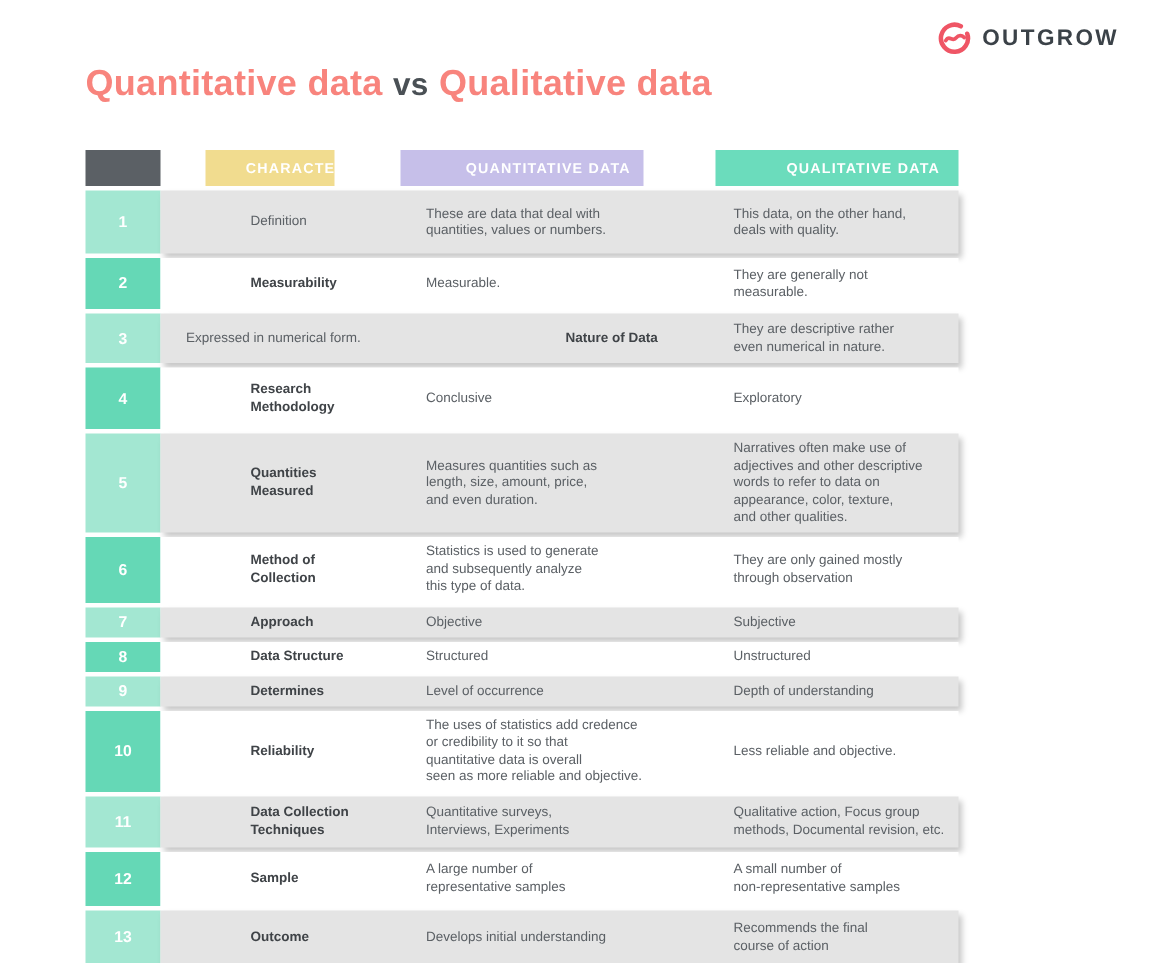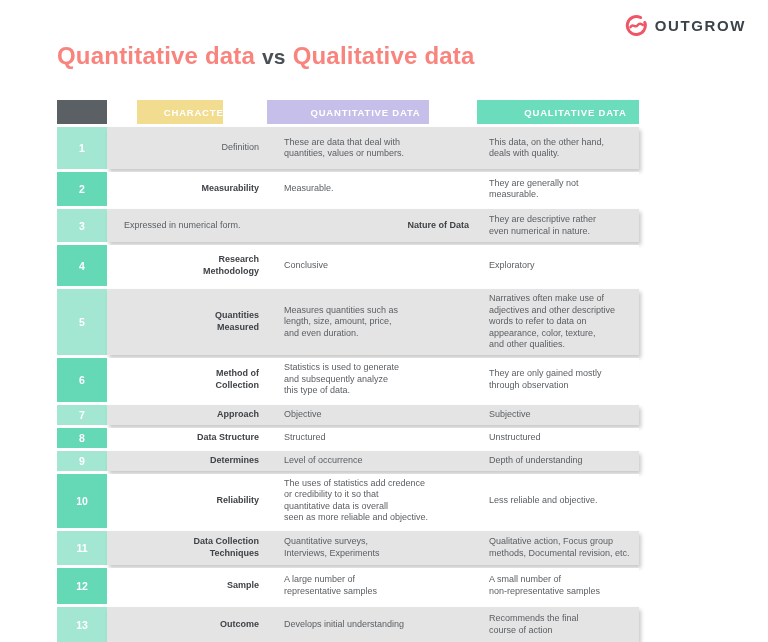--- a/index.html
+++ b/index.html
@@ -65,22 +65,22 @@
   .row:nth-child(odd) .cells {
     background: #e4e4e4;
     box-shadow: 2px 3px 4px rgba(0,0,0,0.22);
   }
   .row:nth-child(even) .cells { background: #ffffff; }
   .cell {
     font-size: 9px; line-height: 11.5px; white-space: pre-line;
     padding-top: 4px; padding-bottom: 4px;
   }
   .cell-char {
-    width: 160px; padding-left: 40px; padding-right: 8px;
-    font-weight: bold; color: #3f4347; text-align: right;
+    width: 160px; padding-left: 60px; padding-right: 8px;
+    font-weight: bold; color: #3f4347;
   }
   .row:nth-child(1) .cell-char { font-weight: normal; color: #5b6065; }
   .cell-quant { width: 210px; padding-left: 17px; padding-right: 14px; }
   .cell-qual { width: 162px; padding-left: 12px; padding-right: 6px; }
 
   
   .row:nth-child(1)  { min-height: 42px; }
   .row:nth-child(2)  { min-height: 34px; }
   .row:nth-child(3)  { min-height: 33px; }
   .row:nth-child(4)  { min-height: 41px; }

